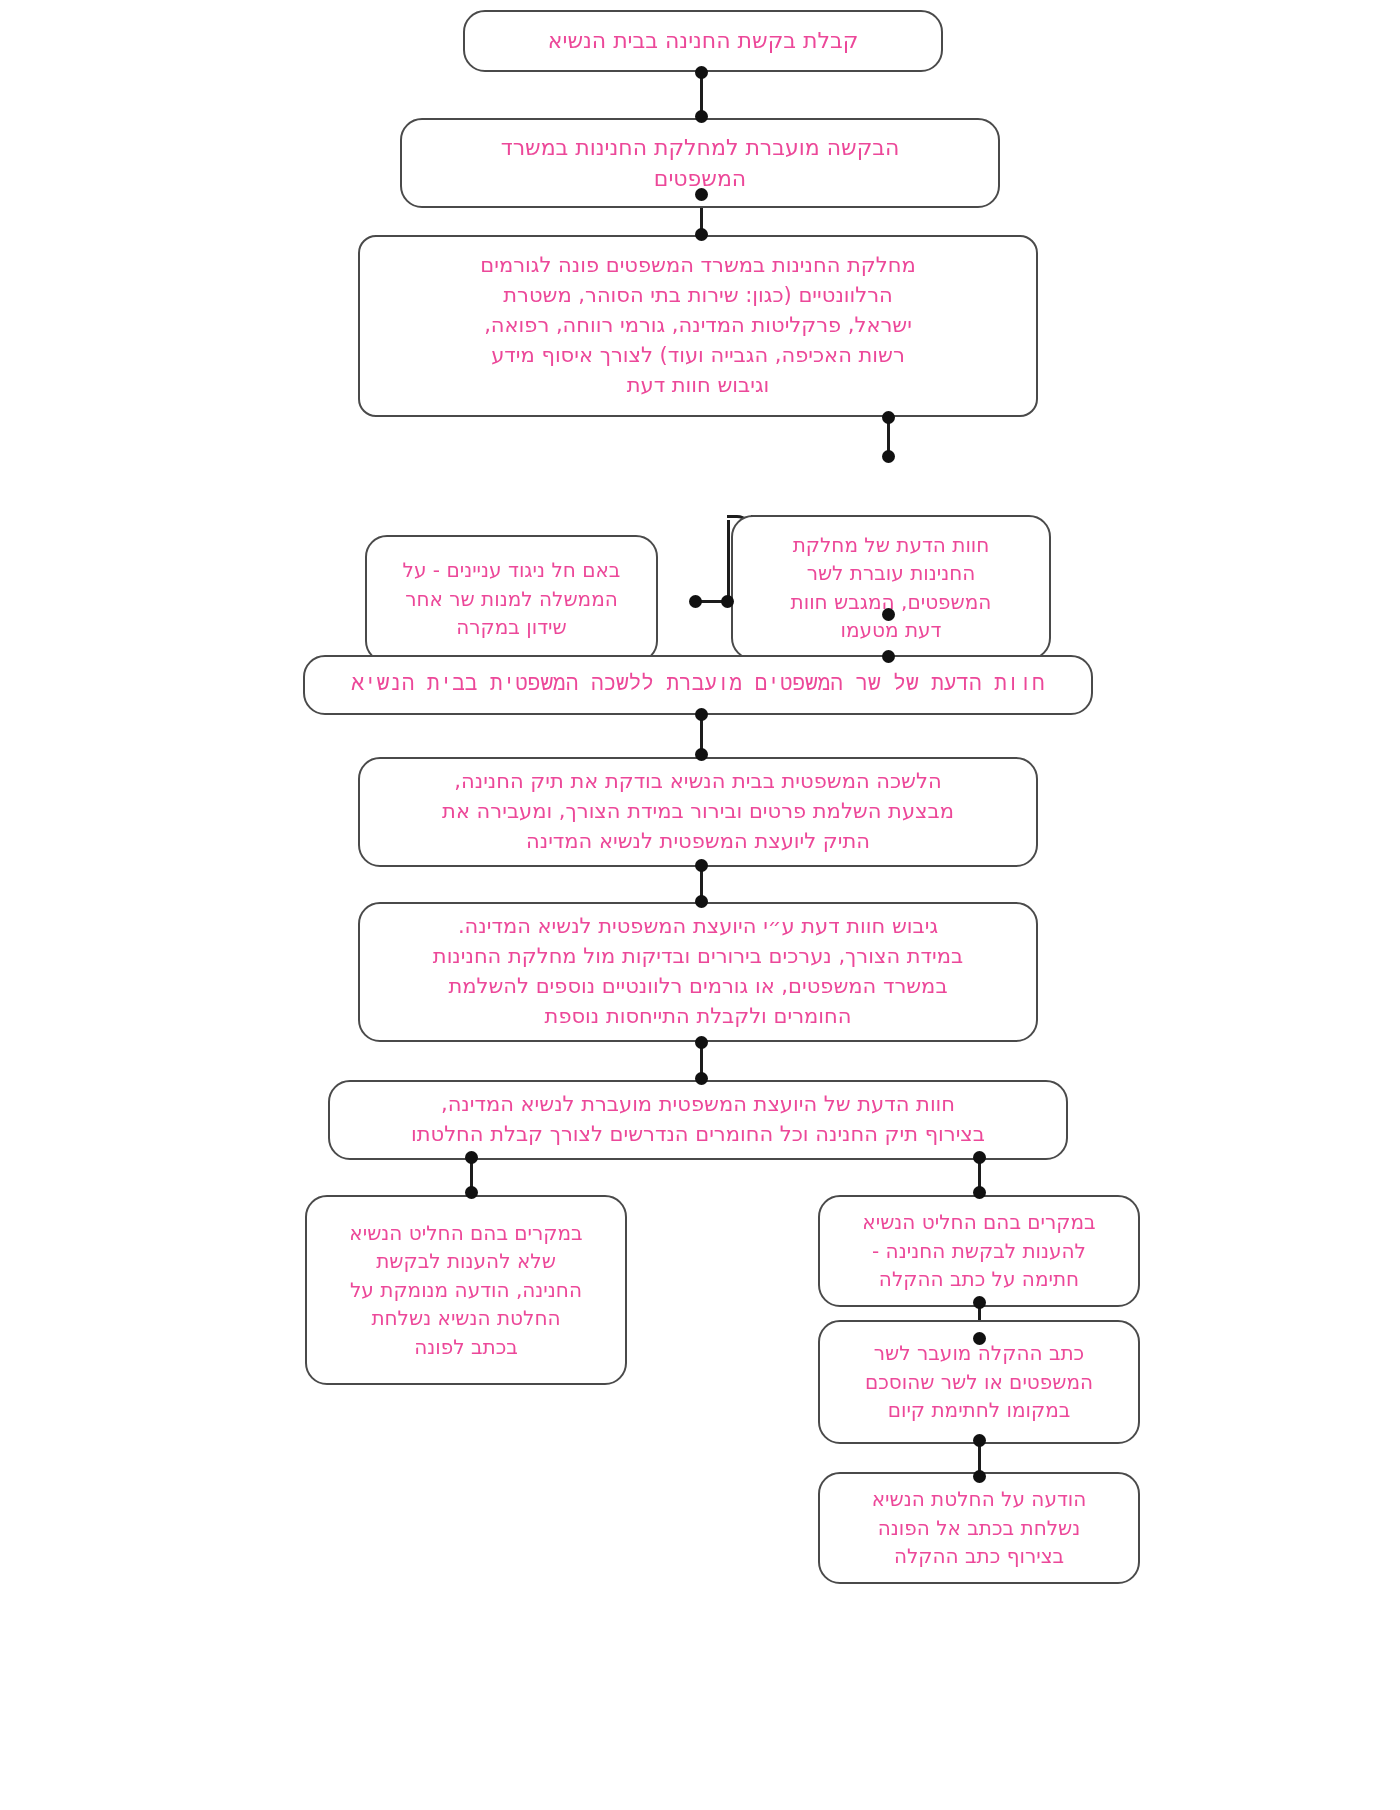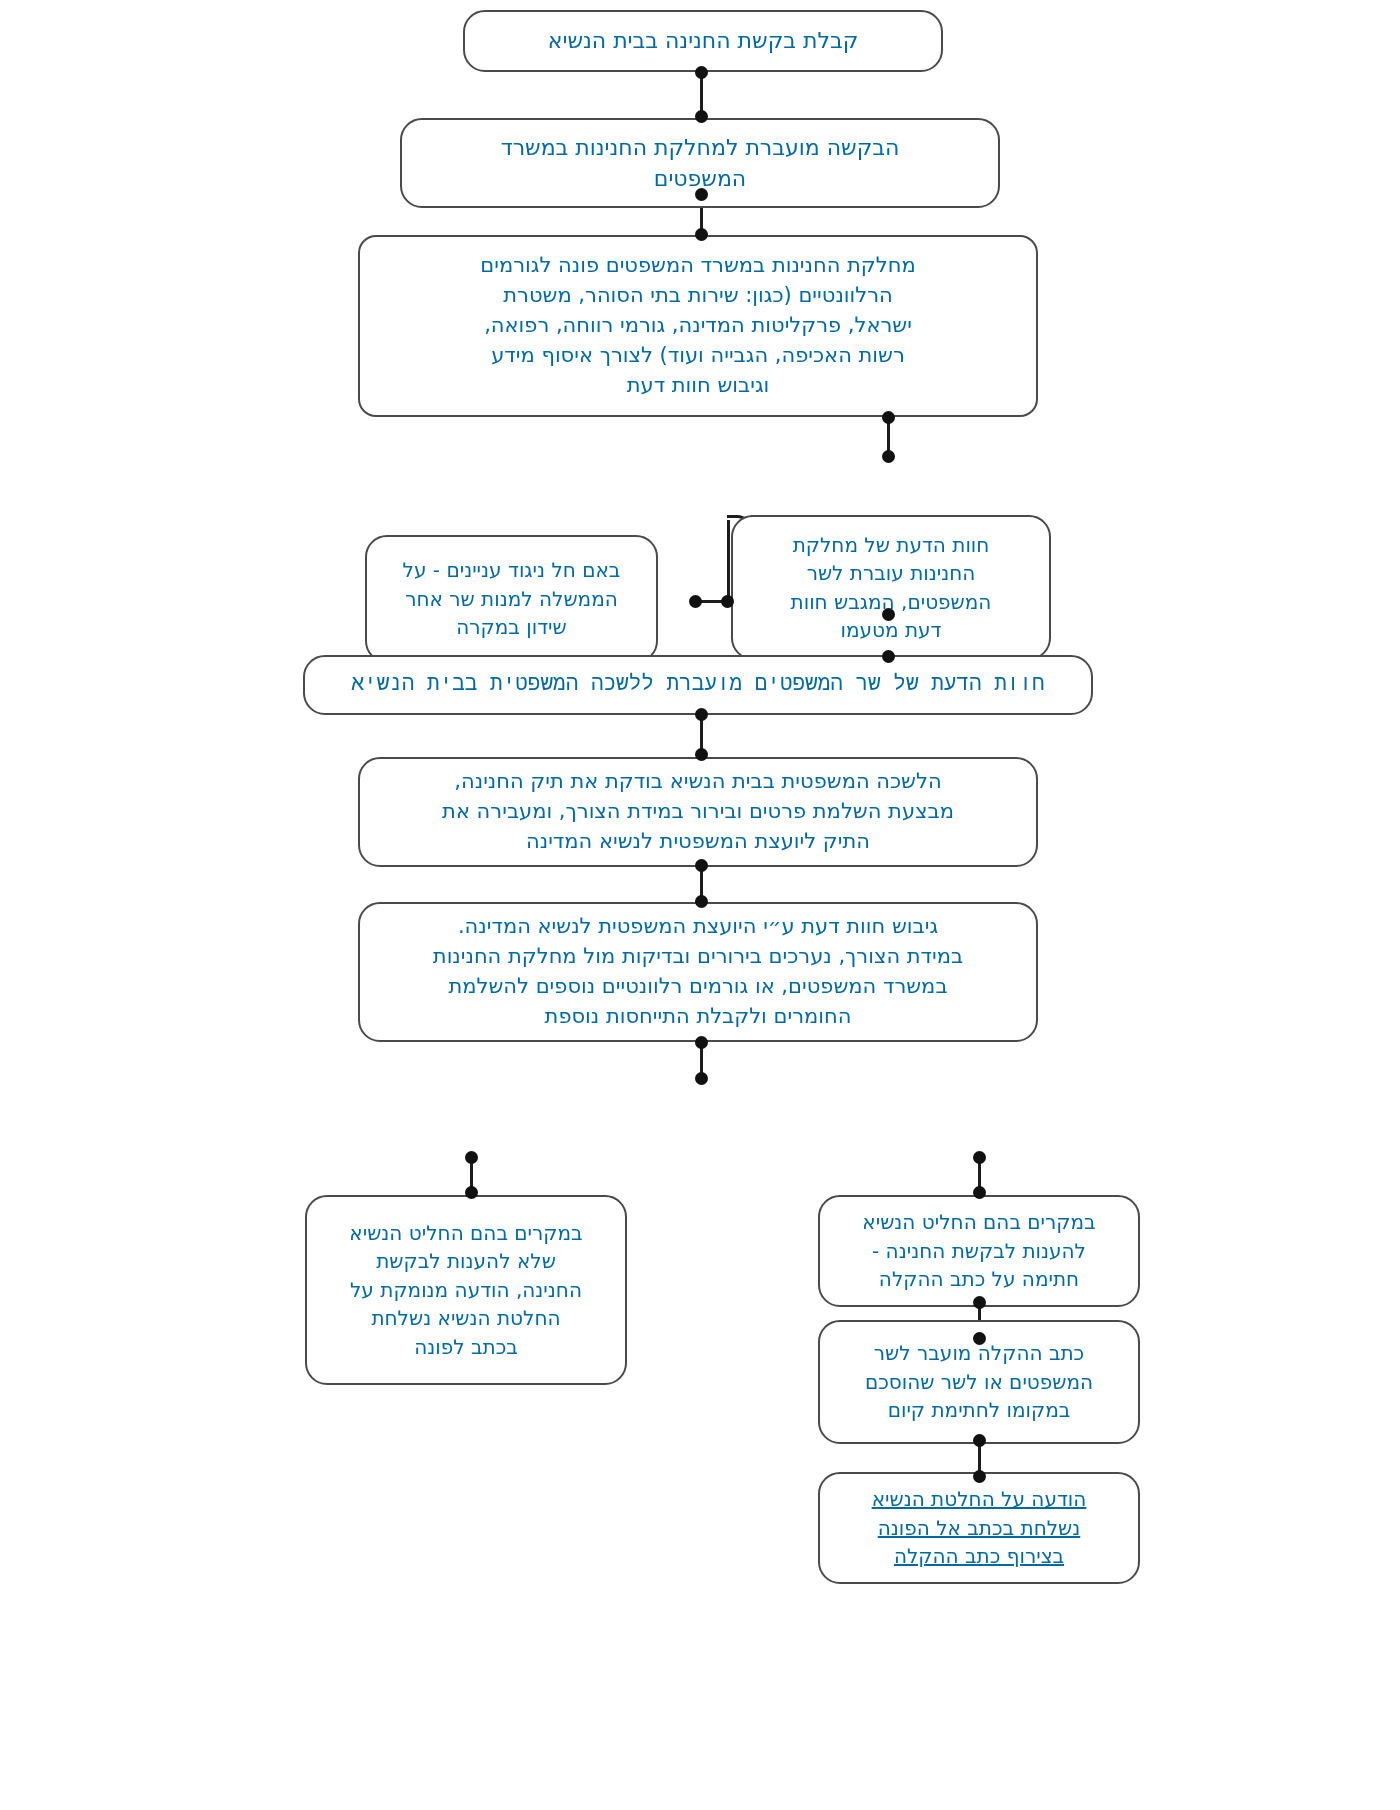--- a/index.html
+++ b/index.html
@@ -19,21 +19,21 @@
     position: absolute;
     box-sizing: border-box;
     border: 2px solid #4a4a4a;
     border-radius: 22px;
     background: #ffffff;
     display: flex;
     align-items: center;
     justify-content: center;
     text-align: center;
     direction: rtl;
-    color: #0369a1;
+    color: #ec4899;
     font-size: 21px;
     line-height: 1.42;
     padding: 8px 16px;
     white-space: pre-line;
     z-index: 2;
   }
   .node.big   { font-size: 22px; }
   .node.small { font-size: 20px; }
 
   
@@ -148,32 +148,34 @@
 
   <div class="node" style="left:358px; top:757px; width:680px; height:110px;">הלשכה המשפטית בבית הנשיא בודקת את תיק החנינה,
 מבצעת השלמת פרטים ובירור במידת הצורך, ומעבירה את
 התיק ליועצת המשפטית לנשיא המדינה</div>
 
   <div class="node" style="left:358px; top:902px; width:680px; height:140px;">גיבוש חוות דעת ע״י היועצת המשפטית לנשיא המדינה.
 במידת הצורך, נערכים בירורים ובדיקות מול מחלקת החנינות
 במשרד המשפטים, או גורמים רלוונטיים נוספים להשלמת
 החומרים ולקבלת התייחסות נוספת</div>
 
+  <div class="node" style="left:328px; top:1080px; width:740px; height:80px;">חוות הדעת של היועצת המשפטית מועברת לנשיא המדינה,
+בצירוף תיק החנינה וכל החומרים הנדרשים לצורך קבלת החלטתו</div>
 
   <div class="node small" style="left:305px; top:1195px; width:322px; height:190px;">במקרים בהם החליט הנשיא
 שלא להענות לבקשת
 החנינה, הודעה מנומקת על
 החלטת הנשיא נשלחת
 בכתב לפונה</div>
 
   <div class="node small" style="left:818px; top:1195px; width:322px; height:112px;">במקרים בהם החליט הנשיא
 להענות לבקשת החנינה -
 חתימה על כתב ההקלה</div>
 
   <div class="node small" style="left:818px; top:1320px; width:322px; height:124px;">כתב ההקלה מועבר לשר
 המשפטים או לשר שהוסכם
 במקומו לחתימת קיום</div>
 
-  <div class="node small" style="left:818px; top:1472px; width:322px; height:112px;text-decoration:underline;">הודעה על החלטת הנשיא
+  <div class="node small" style="left:818px; top:1472px; width:322px; height:112px;">הודעה על החלטת הנשיא
 נשלחת בכתב אל הפונה
 בצירוף כתב ההקלה</div>
 
 </div>
 
 </body></html>

